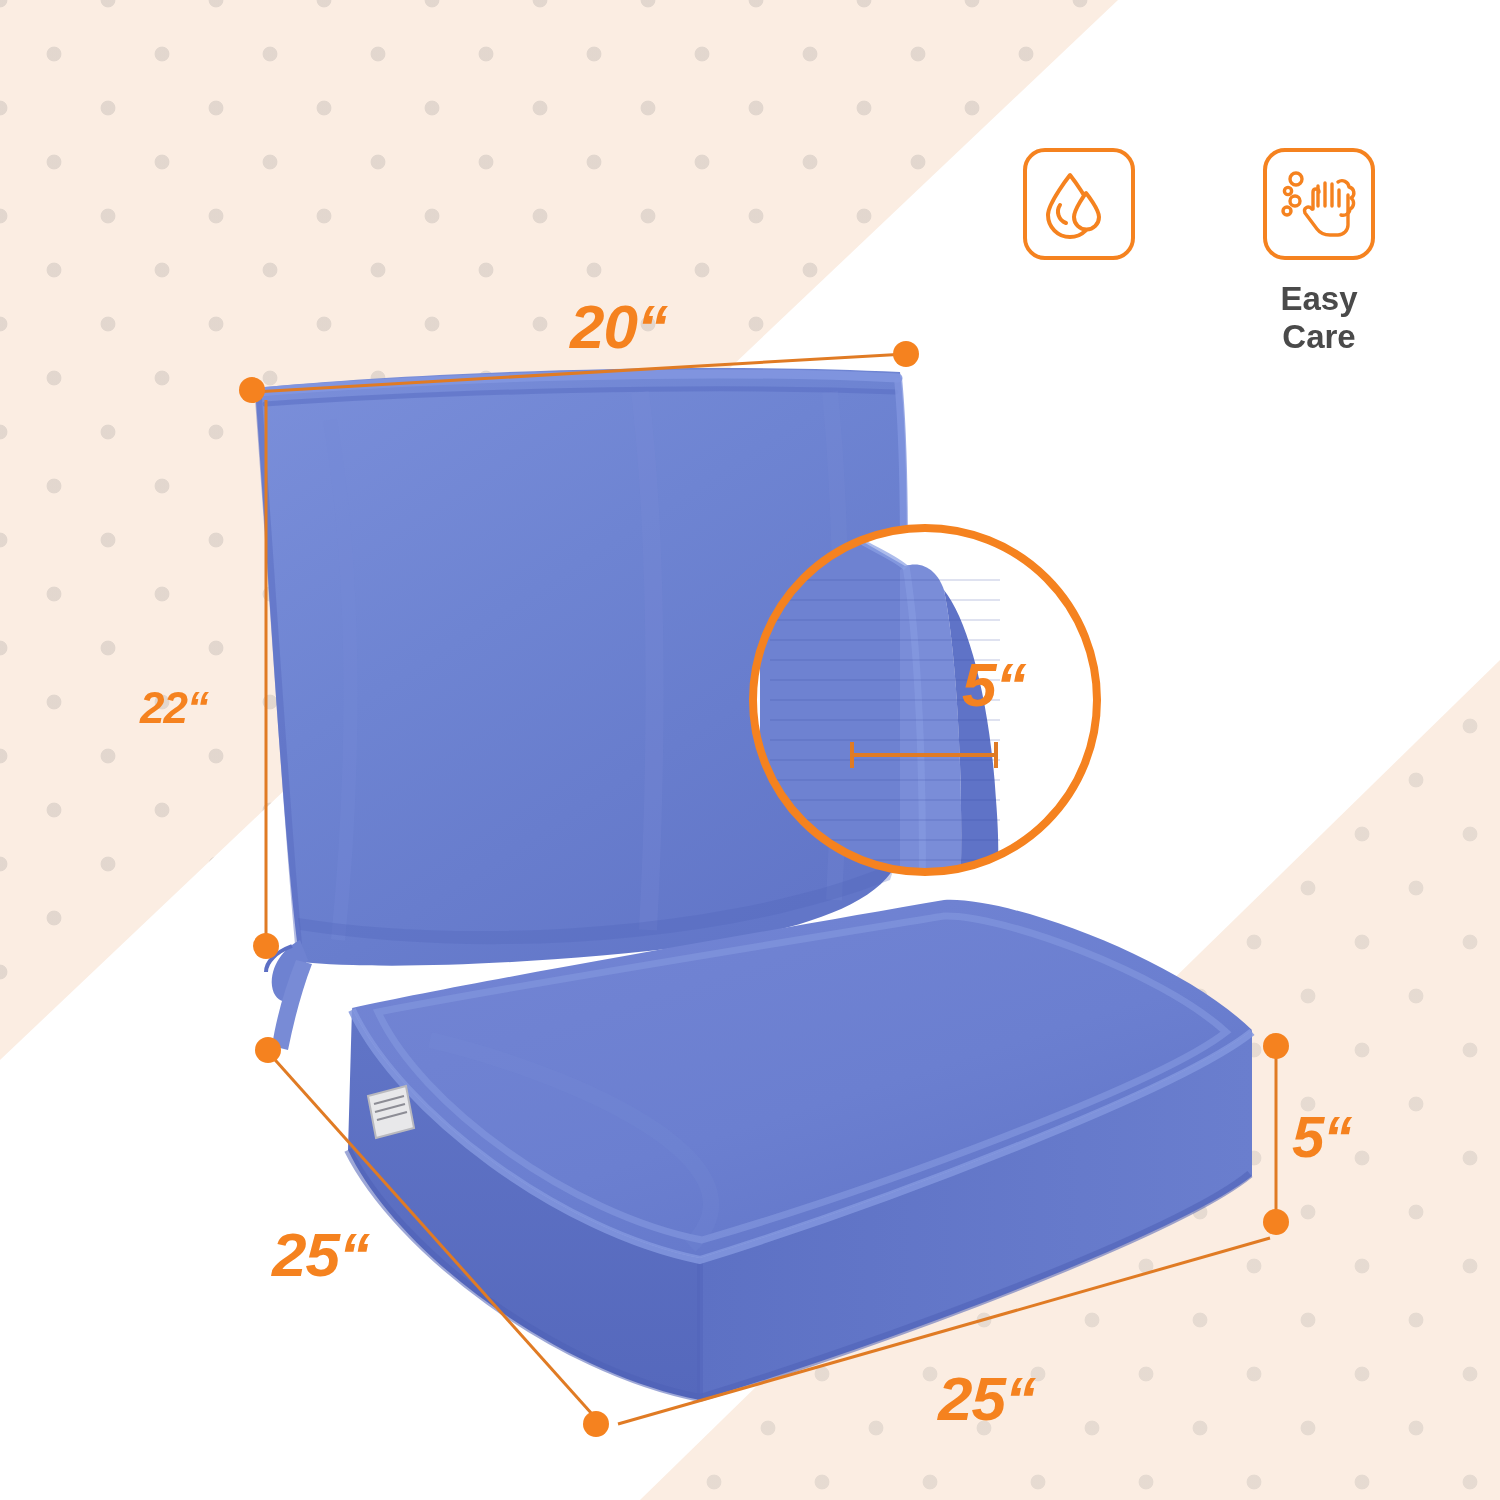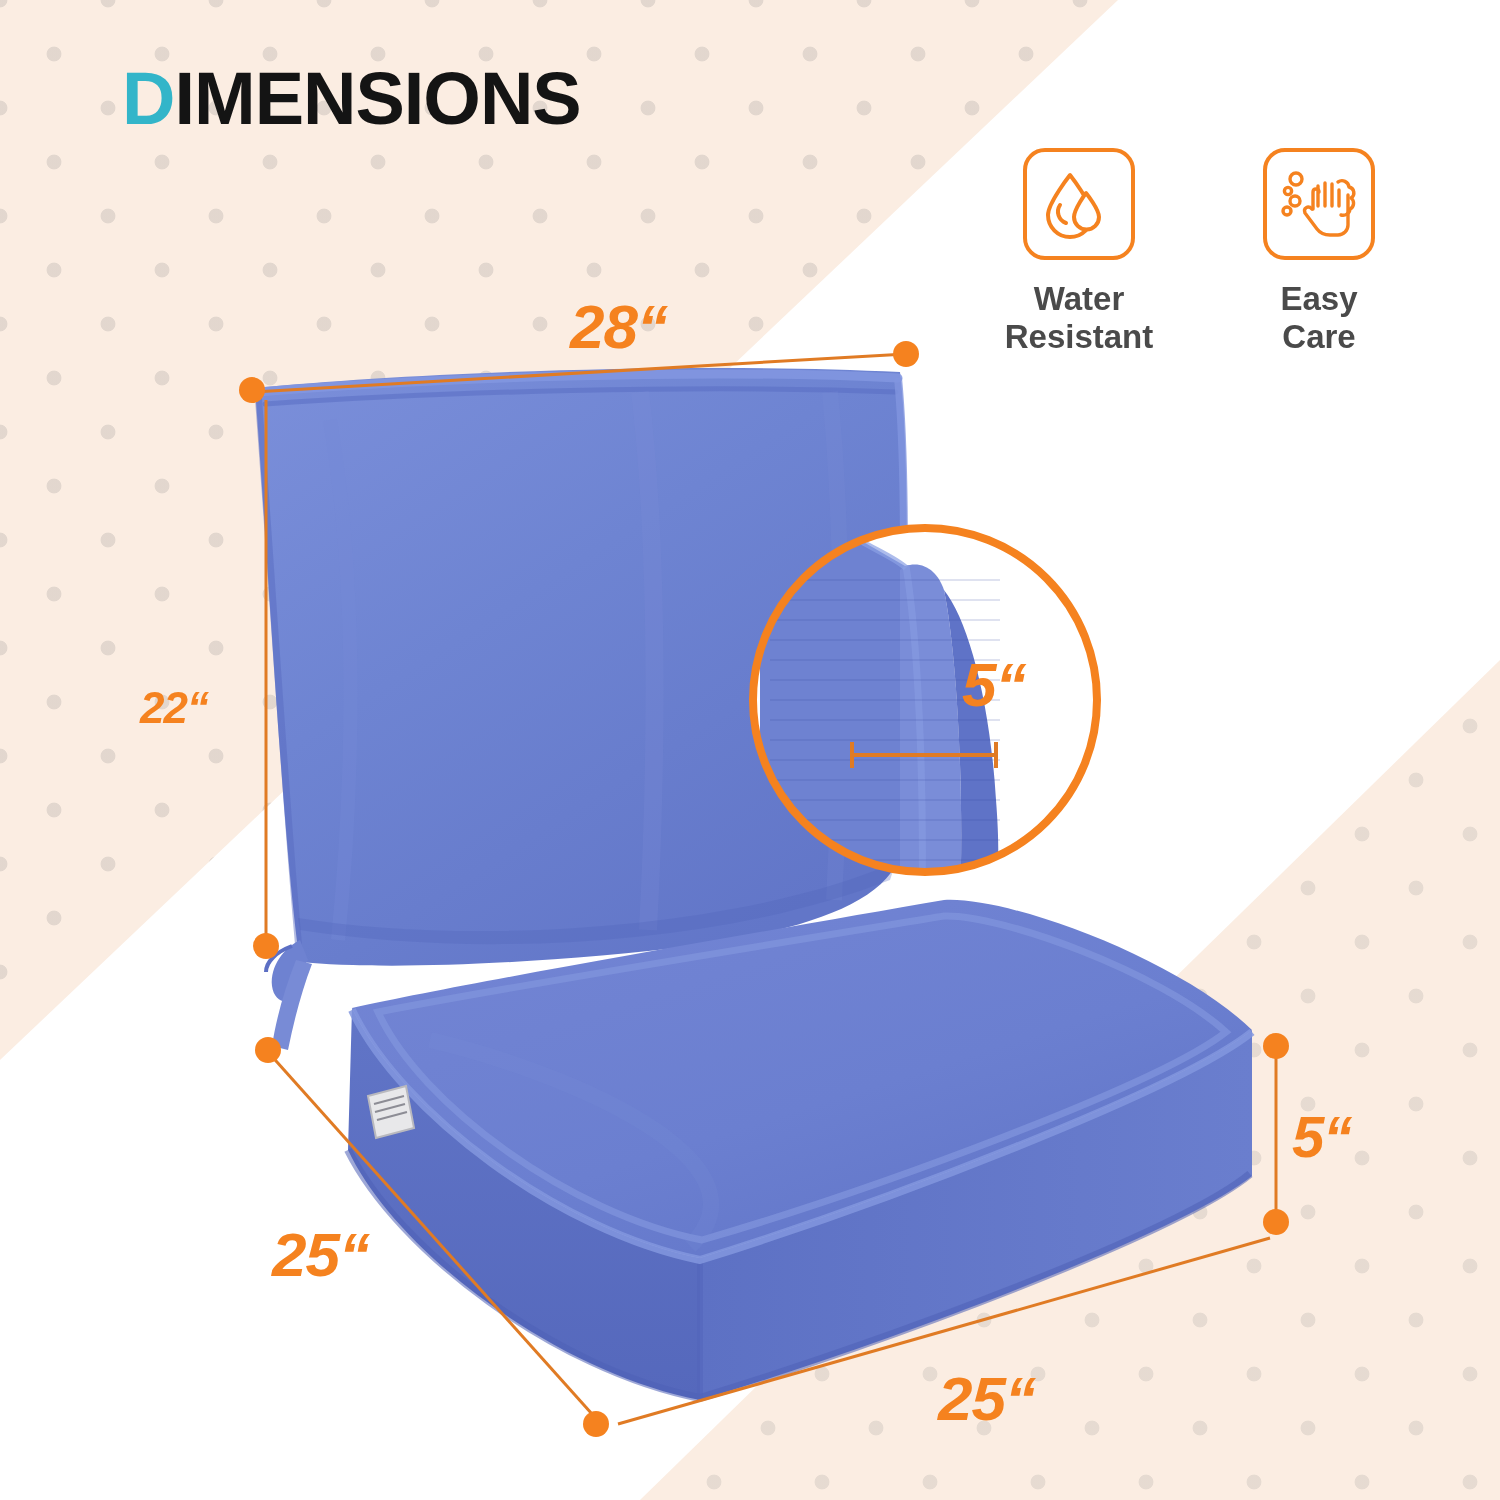--- a/index.html
+++ b/index.html
@@ -82,34 +82,31 @@
 <body>
 
 <div id="stage">
 
   <div class="bg-base"></div>
   <div class="bg-peach-tl"></div>
   <div class="dots-tl"></div>
   <div class="bg-peach-br"></div>
   <div class="dots-br"></div>
 
-  <div id="title"><span class="lead">D</span><span>IMENSIONS</span></div>
 
   <div class="badges">
 
     <div class="badge">
       <div class="badge-box">
         <svg width="78" height="78" viewBox="0 0 78 78">
           <path d="M30 10 C30 10 8 38 8 50 a22 22 0 0 0 44 0 C52 38 30 10 30 10 Z" fill="none" stroke="#F5821F" stroke-width="4" stroke-linejoin="round"></path>
           <path d="M46 28 C46 28 34 44 34 52 a12.5 12.5 0 0 0 25 0 C59 44 46 28 46 28 Z" fill="#FFFFFF" stroke="#F5821F" stroke-width="4" stroke-linejoin="round"></path>
           <path d="M20 40 a12 12 0 0 0 6 18" fill="none" stroke="#F5821F" stroke-width="4" stroke-linecap="round"></path>
         </svg>
       </div>
-      <div class="badge-label">Water
-Resistant</div>
     </div>
 
     <div class="badge">
       <div class="badge-box">
         <svg width="78" height="78" viewBox="0 0 78 78">
           <g fill="none" stroke="#F5821F" stroke-width="3.4" stroke-linecap="round" stroke-linejoin="round">
             <circle cx="16" cy="14" r="6"></circle>
             <circle cx="8" cy="26" r="3.6"></circle>
             <circle cx="15" cy="36" r="5"></circle>
             <circle cx="7" cy="46" r="4"></circle>
@@ -258,21 +255,21 @@
 
   <div class="dim-layer">
     <div class="dot" style="left:252px;top:390px;"></div>
     <div class="dot" style="left:906px;top:354px;"></div>
     <div class="dot" style="left:266px;top:946px;"></div>
     <div class="dot" style="left:268px;top:1050px;"></div>
     <div class="dot" style="left:596px;top:1424px;"></div>
     <div class="dot" style="left:1276px;top:1046px;"></div>
     <div class="dot" style="left:1276px;top:1222px;"></div>
 
-    <div class="dim-label" id="lbl-28">28“</div>
+    <div class="dim-label" id="lbl-28">20“</div>
     <div class="dim-label" id="lbl-22">22“</div>
     <div class="dim-label" id="lbl-25L">25“</div>
     <div class="dim-label" id="lbl-25B">25“</div>
     <div class="dim-label" id="lbl-5R">5“</div>
     <div class="dim-label" id="lbl-5C">5“</div>
   </div>
 
 </div>
 
 </body></html>

